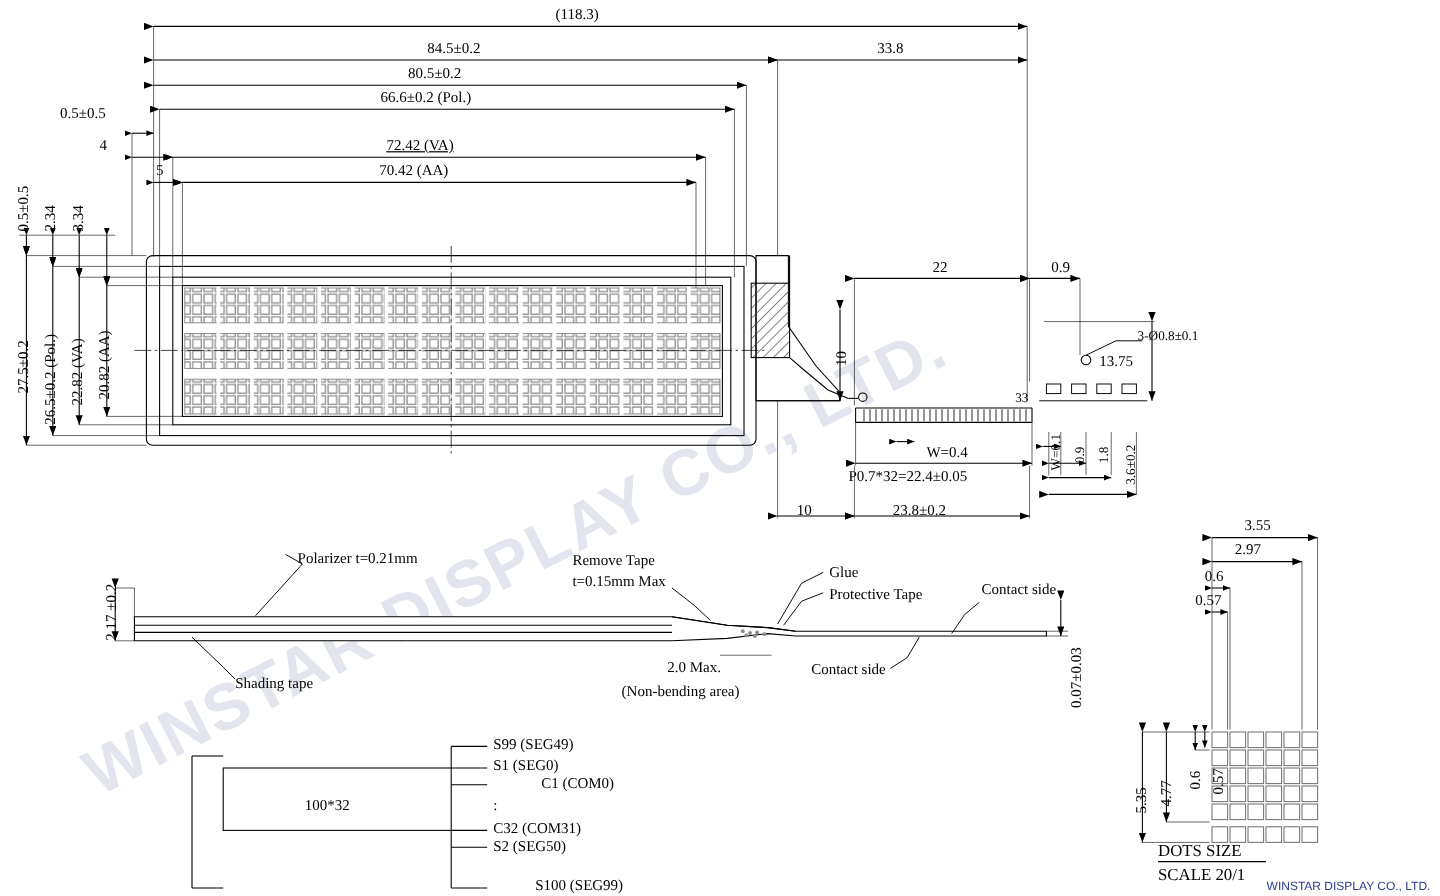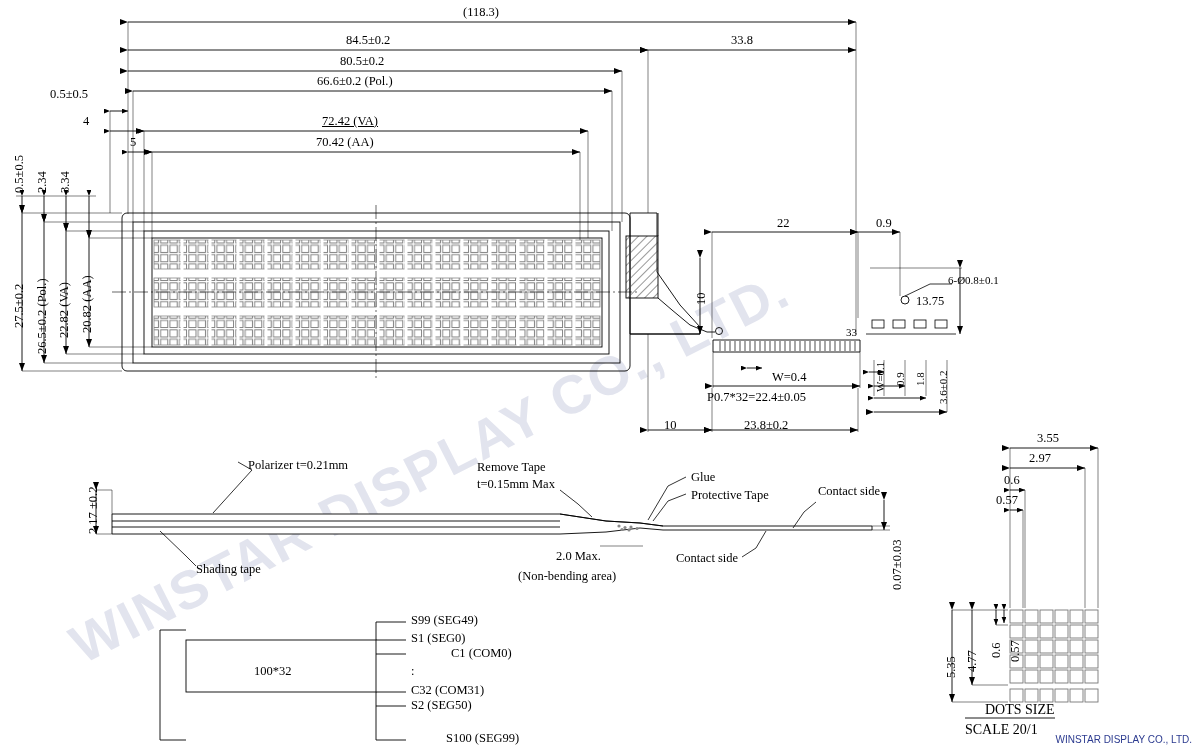--- a/index.html
+++ b/index.html
@@ -342,21 +342,21 @@
       <line x1="972" y1="685" x2="1008" y2="685" stroke-width="0.5"></line>
       <line x1="996" y1="610" x2="996" y2="625" marker-start="url(#ahs)" marker-end="url(#ahs)"></line>
       <line x1="996" y1="625" x2="1008" y2="625" stroke-width="0.5"></line>
       <line x1="1004" y1="610" x2="1004" y2="623" marker-start="url(#ahs)" marker-end="url(#ahs)"></line>
 
       <line x1="965" y1="718" x2="1055" y2="718" stroke-width="0.9"></line>
     </g>
   </svg>
 
   <div class="lbl" style="left:463px;top:5px;">(118.3)</div>
-  <div class="lbl" style="left:346px;top:33px;font-family:Liberation Serif, serif;">84.5±0.2</div>
+  <div class="lbl" style="left:356px;top:33px;font-family:Liberation Serif, serif;">84.5±0.2</div>
   <div class="lbl" style="left:731px;top:33px;text-align:center;">33.8</div>
   <div class="lbl" style="left:340px;top:54px;">80.5±0.2</div>
   <div class="lbl" style="left:317px;top:74px;">66.6±0.2 (Pol.)</div>
   <div class="lbl" style="left:322px;top:114px;text-decoration:underline;">72.42 (VA)</div>
   <div class="lbl" style="left:316px;top:135px;">70.42 (AA)</div>
   <div class="lbl" style="left:50px;top:87px;">0.5±0.5</div>
   <div class="lbl" style="left:83px;top:114px;">4</div>
   <div class="lbl" style="left:130px;top:135px;">5</div>
 
   <div class="lbl vert" style="left:12px;top:328px;transform:rotate(-90deg);">27.5±0.2</div>
@@ -364,21 +364,21 @@
   <div class="lbl vert" style="left:57px;top:338px;transform:rotate(-90deg);">22.82 (VA)</div>
   <div class="lbl vert" style="left:80px;top:333px;transform:rotate(-90deg);">20.82 (AA)</div>
   <div class="lbl vert" style="left:12px;top:193px;transform:rotate(-90deg);">0.5±0.5</div>
   <div class="lbl vert" style="left:35px;top:193px;transform:rotate(-90deg);">2.34</div>
   <div class="lbl vert" style="left:58px;top:193px;transform:rotate(-90deg);">3.34</div>
 
   <div class="lbl" style="left:777px;top:216px;">22</div>
   <div class="lbl" style="left:876px;top:216px;">0.9</div>
   <div class="lbl vert" style="left:694px;top:305px;transform:rotate(-90deg);">10</div>
   <div class="lbl" style="left:916px;top:294px;">13.75</div>
-  <div class="lbl small" style="left:948px;top:274px;">6-Ø0.8±0.1</div>
+  <div class="lbl small" style="left:948px;top:274px;">3-Ø0.8±0.1</div>
   <div class="lbl small" style="left:846px;top:326px;">33</div>
   <div class="lbl" style="left:772px;top:370px;">W=0.4</div>
   <div class="lbl" style="left:707px;top:390px;text-align:right;">P0.7*32=22.4±0.05</div>
   <div class="lbl vert small" style="left:874px;top:392px;transform:rotate(-90deg);">W=0.1</div>
   <div class="lbl vert small" style="left:894px;top:386px;transform:rotate(-90deg);">0.9</div>
   <div class="lbl vert small" style="left:914px;top:386px;transform:rotate(-90deg);">1.8</div>
   <div class="lbl vert small" style="left:937px;top:404px;transform:rotate(-90deg);">3.6±0.2</div>
   <div class="lbl" style="left:664px;top:418px;">10</div>
   <div class="lbl" style="left:744px;top:418px;">23.8±0.2</div>
 
@@ -405,18 +405,18 @@
   <div class="lbl" style="left:411px;top:731px;margin-left:35px;">S100 (SEG99)</div>
 
   <div class="lbl" style="left:1037px;top:431px;">3.55</div>
   <div class="lbl" style="left:1029px;top:451px;">2.97</div>
   <div class="lbl" style="left:1004px;top:473px;">0.6</div>
   <div class="lbl" style="left:996px;top:493px;">0.57</div>
   <div class="lbl vert" style="left:944px;top:678px;transform:rotate(-90deg);">5.35</div>
   <div class="lbl vert" style="left:965px;top:672px;transform:rotate(-90deg);">4.77</div>
   <div class="lbl vert" style="left:989px;top:658px;transform:rotate(-90deg);">0.6</div>
   <div class="lbl vert" style="left:1008px;top:662px;transform:rotate(-90deg);">0.57</div>
-  <div class="lbl big" style="left:965px;top:702px;margin-left:20px;">DOTS SIZE</div>
+  <div class="lbl big" style="left:965px;top:702px;">DOTS SIZE</div>
   <div class="lbl big" style="left:965px;top:722px;">SCALE 20/1</div>
 
   <div class="foot">WINSTAR DISPLAY CO., LTD.</div>
 
 </div>
 
 </body></html>

